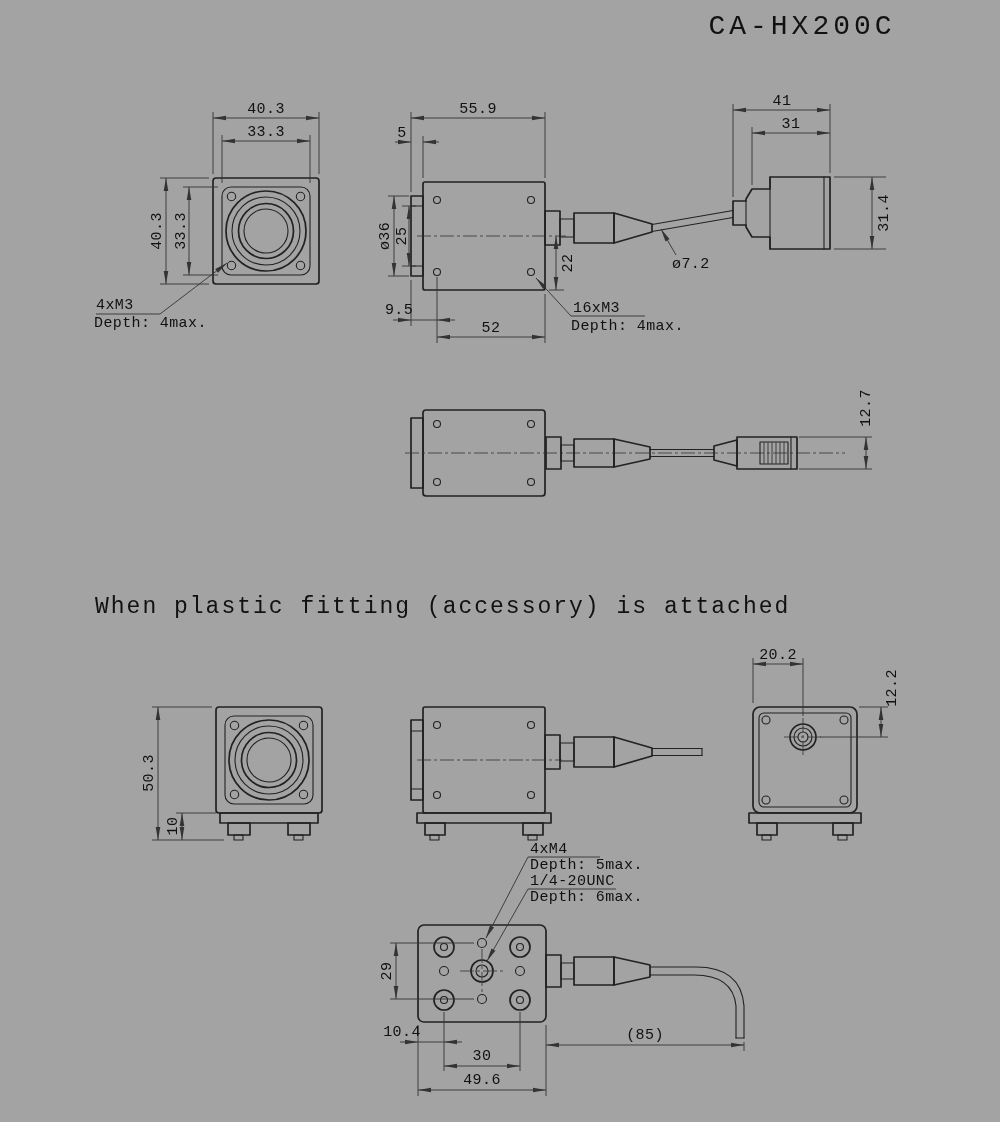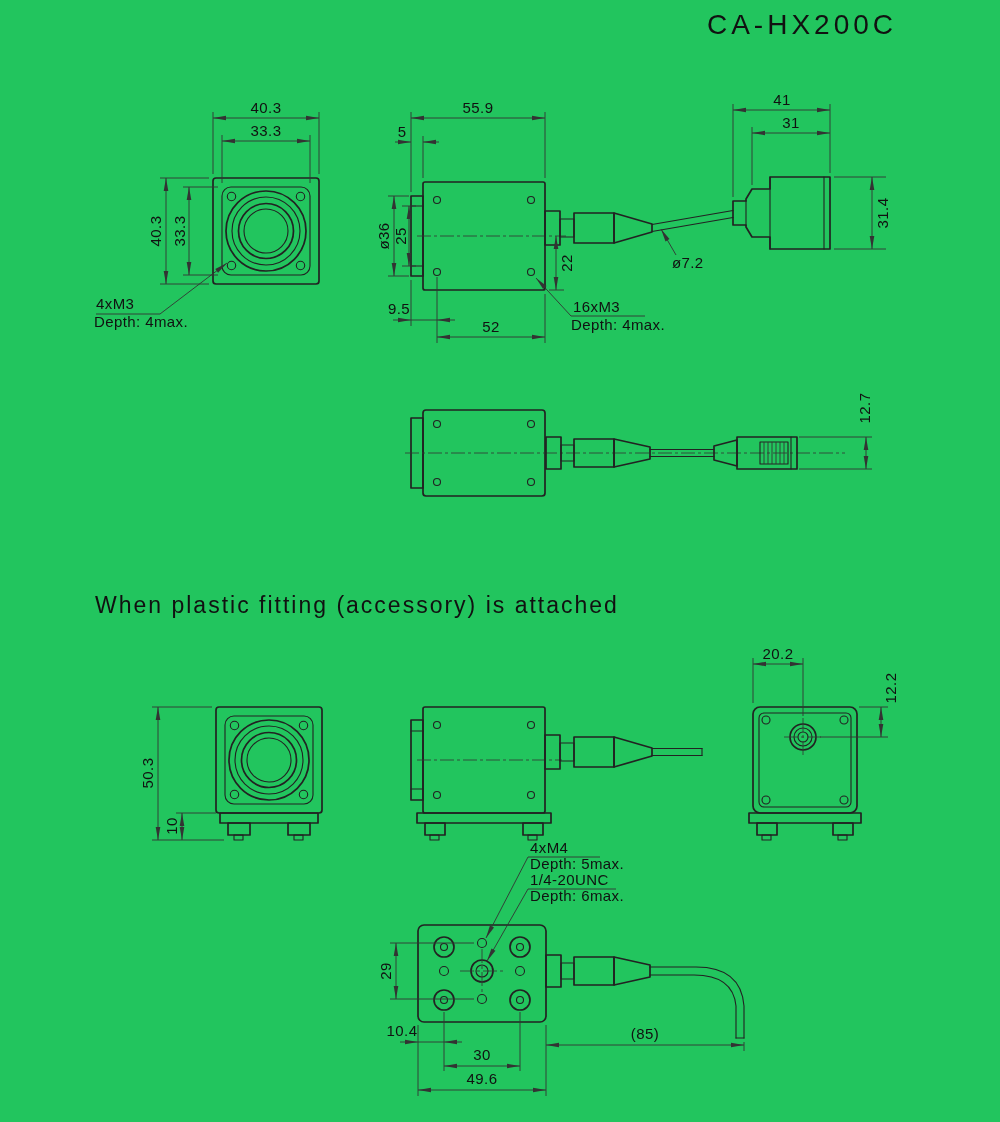--- a/index.html
+++ b/index.html
@@ -1,16 +1,16 @@
 <!DOCTYPE html>
 <html><head>
 <meta charset="utf-8">
 <style>
   html,body{margin:0;padding:0;background:#fff}
-  .canvas{position:relative;width:1000px;height:1122px;background:#22c55e;font-family:Liberation Sans, sans-serif;overflow:hidden}
+  .canvas{position:relative;width:1000px;height:1122px;background:#a3a3a3;font-family:Liberation Mono, monospace;overflow:hidden}
   svg{display:block}
   .o{fill:none;stroke:#222;stroke-width:1.7;stroke-linejoin:round;stroke-linecap:round}
   .o2{fill:none;stroke:#222;stroke-width:1.1;stroke-linejoin:round;stroke-linecap:round}
   .d{fill:none;stroke:#333;stroke-width:0.9}
   .cl{fill:none;stroke:#333;stroke-width:0.8;stroke-dasharray:14 3 3 3}
   text{fill:#111}
   .dim{font-size:15px;letter-spacing:0.4px}
   .note{font-size:15px;letter-spacing:0.4px}
   .title{font-size:28px;letter-spacing:4px}
   .sub{font-size:23px;letter-spacing:2px}

